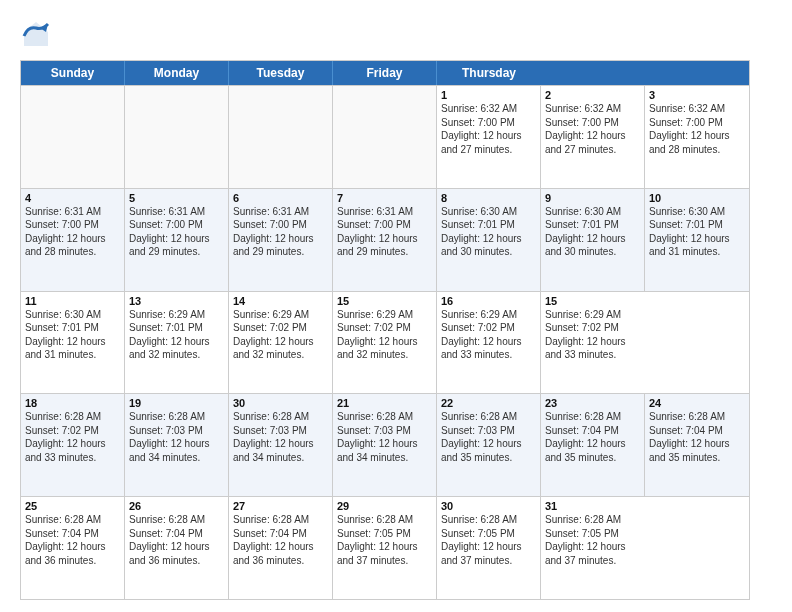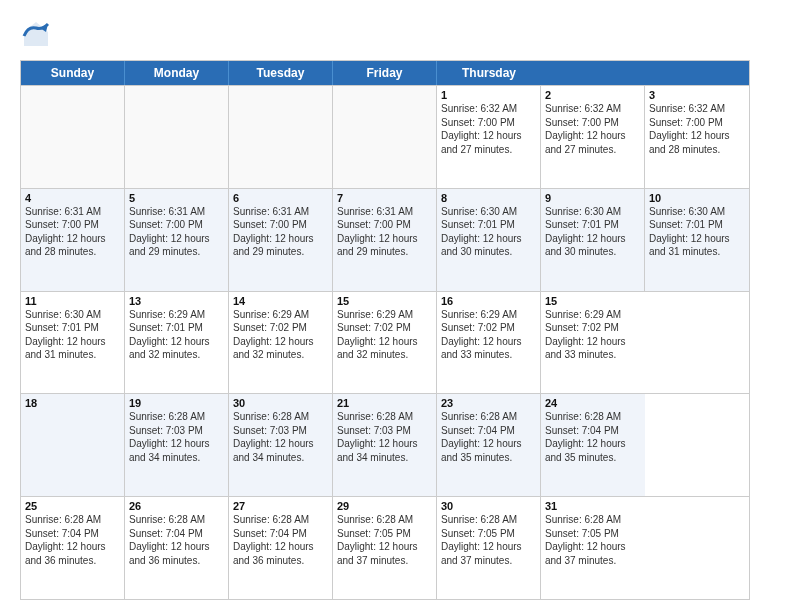--- a/index.html
+++ b/index.html
@@ -266,20 +266,24 @@
             <div class="day-num">15</div>
             <div class="cell-text">Sunrise: 6:29 AM
 Sunset: 7:02 PM
 Daylight: 12 hours
 and 33 minutes.</div>
           </div>
         </div>
         <div class="cal-row">
           <div class="cal-cell alt-row">
             <div class="day-num">18</div>
+            <div class="cell-text">Sunrise: 6:28 AM
+Sunset: 7:02 PM
+Daylight: 12 hours
+and 33 minutes.</div>
           </div>
           <div class="cal-cell alt-row">
             <div class="day-num">19</div>
             <div class="cell-text">Sunrise: 6:28 AM
 Sunset: 7:03 PM
 Daylight: 12 hours
 and 34 minutes.</div>
           </div>
           <div class="cal-cell alt-row">
             <div class="day-num">30</div>
@@ -287,20 +291,27 @@
 Sunset: 7:03 PM
 Daylight: 12 hours
 and 34 minutes.</div>
           </div>
           <div class="cal-cell alt-row">
             <div class="day-num">21</div>
             <div class="cell-text">Sunrise: 6:28 AM
 Sunset: 7:03 PM
 Daylight: 12 hours
 and 34 minutes.</div>
+          </div>
+          <div class="cal-cell alt-row">
+            <div class="day-num">22</div>
+            <div class="cell-text">Sunrise: 6:28 AM
+Sunset: 7:03 PM
+Daylight: 12 hours
+and 35 minutes.</div>
           </div>
           <div class="cal-cell alt-row">
             <div class="day-num">23</div>
             <div class="cell-text">Sunrise: 6:28 AM
 Sunset: 7:04 PM
 Daylight: 12 hours
 and 35 minutes.</div>
           </div>
           <div class="cal-cell alt-row">
             <div class="day-num">24</div>

